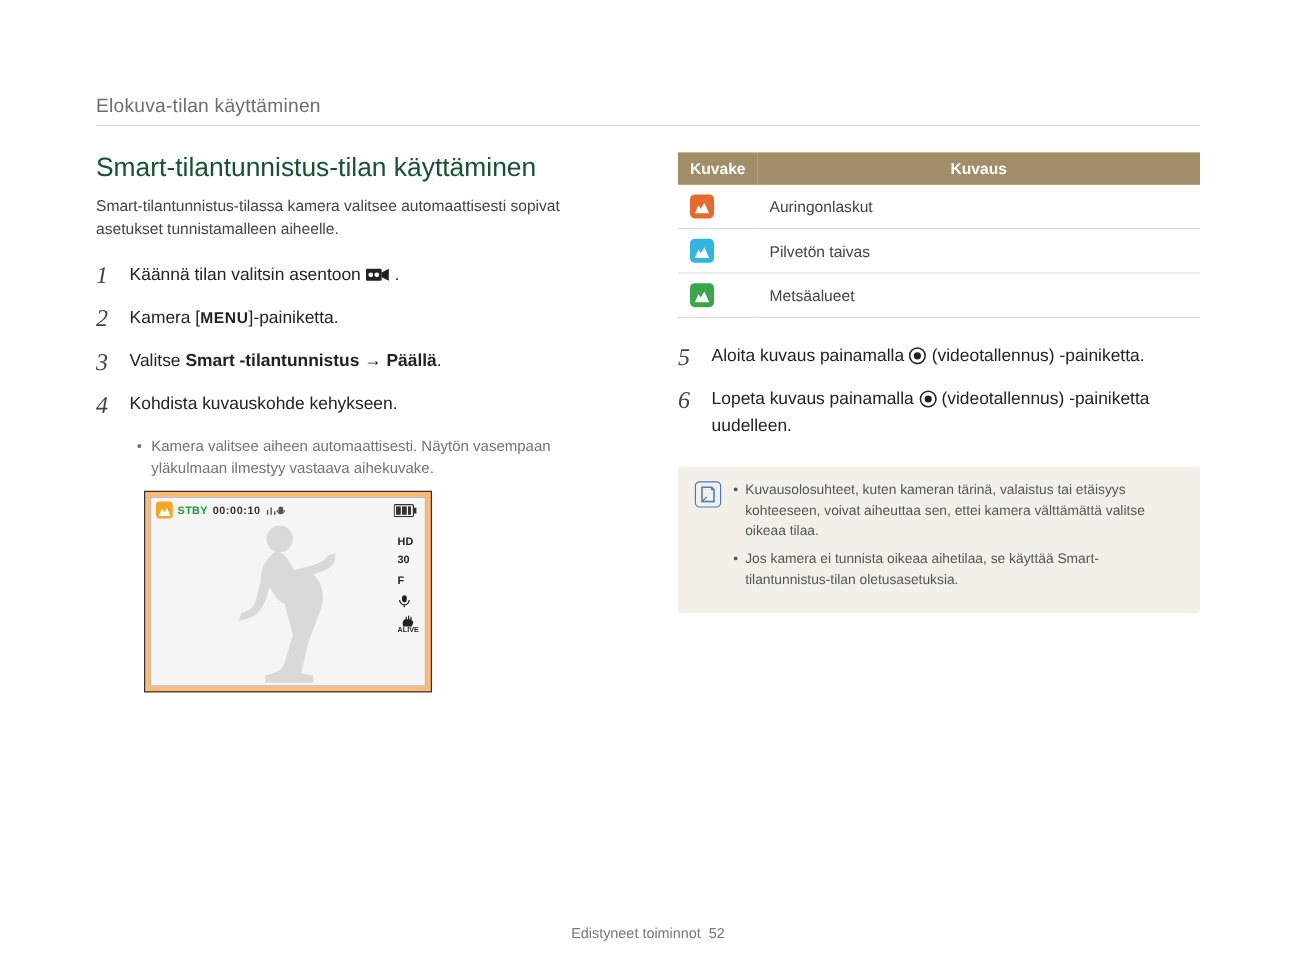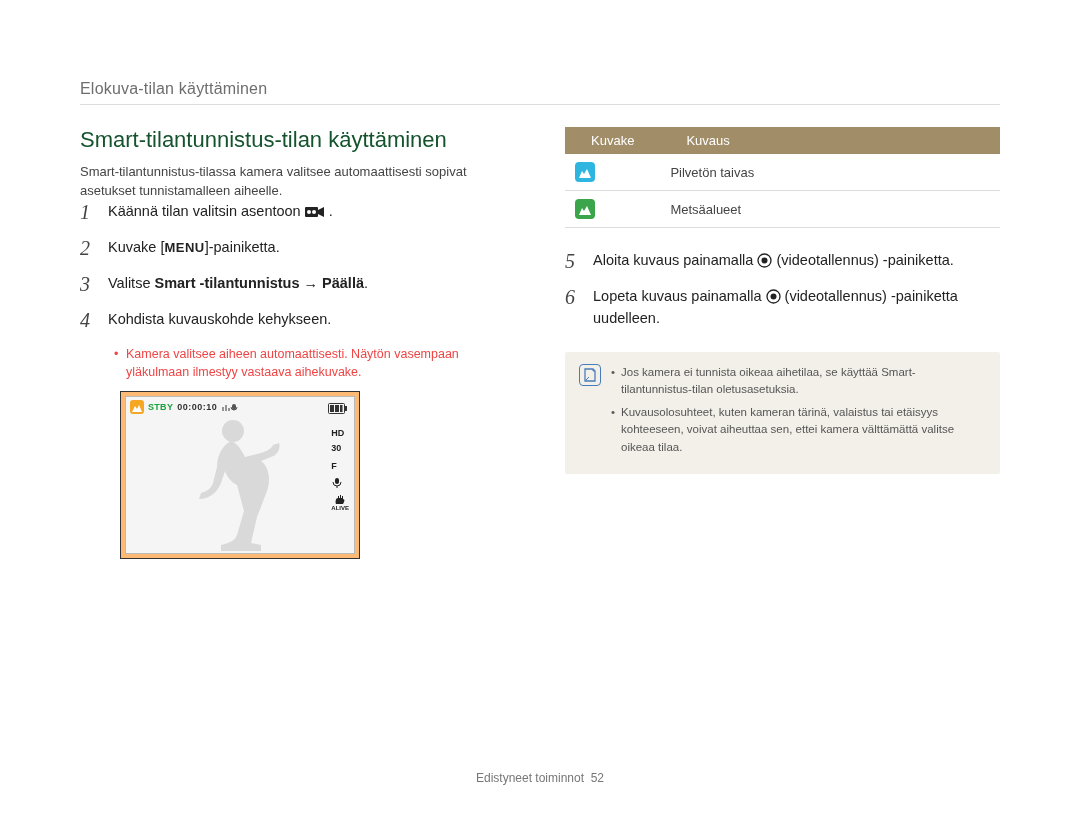--- a/index.html
+++ b/index.html
@@ -39,20 +39,21 @@
   .section-title {
     color: #14532d;
     font-size: 22px;
     font-weight: 400;
     margin-bottom: 10px;
   }
   .intro {
     font-size: 13px;
     color: #444;
     line-height: 1.45;
+    margin-bottom: 18px;
   }
   .step {
     display: flex;
     gap: 10px;
     margin-bottom: 14px;
     font-size: 14.5px;
     line-height: 1.5;
     color: #222;
   }
   .step .num {
@@ -62,21 +63,21 @@
     color: #444;
     width: 18px;
     flex-shrink: 0;
     line-height: 1.1;
   }
   .step .txt { flex: 1; }
   .step .bold { font-weight: 700; }
   .step svg, .step .inline-icon { vertical-align: -3px; }
   .sub-bullet {
     font-size: 12.5px;
-    color: #ef4444;
+    color: #737373;
     margin: 6px 0 10px 34px;
     line-height: 1.45;
     position: relative;
     padding-left: 12px;
   }
   .sub-bullet::before {
     content: "•";
     position: absolute;
     left: 0;
     top: 0;
@@ -132,23 +133,23 @@
   
   table.icons {
     width: 100%;
     border-collapse: collapse;
     font-size: 13px;
     margin-bottom: 22px;
   }
   table.icons thead th {
     background: #a18e68;
     color: #fff;
-    text-align: left;
-    font-weight: 400;
-    padding: 6px 26px;
+    text-align: center;
+    font-weight: 700;
+    padding: 6px 10px;
   }
   table.icons thead th:first-child { width: 62px; }
   table.icons tbody td {
     padding: 8px 10px;
     border-bottom: 1px solid #ddd;
     color: #444;
     vertical-align: middle;
   }
   .icon-cell {
     display: inline-flex;
@@ -216,21 +217,21 @@
               <circle cx="4" cy="7" r="2" fill="#fff"></circle>
               <circle cx="9" cy="7" r="2" fill="#fff"></circle>
             </svg>
           <span>.</span>
         </span>
       </div>
 
       <div class="step">
         <span class="num">2</span>
         <span class="txt">
-          <span>Kuvake [</span><span class="menu-label">MENU</span><span>]-painiketta.</span>
+          <span>Kamera [</span><span class="menu-label">MENU</span><span>]-painiketta.</span>
         </span>
       </div>
 
       <div class="step">
         <span class="num">3</span>
         <span class="txt">
           <span>Valitse </span><span class="bold">Smart -tilantunnistus → Päällä</span><span>.</span>
         </span>
       </div>
 
@@ -292,20 +293,28 @@
     <div class="col">
       <table class="icons">
         <thead>
           <tr>
             <th>Kuvake</th>
             <th>Kuvaus</th>
           </tr>
         </thead>
         <tbody id="icon-rows">
             <tr>
+              <td><span class="icon-cell" style="background:#e86a2b">
+                  <svg width="12" height="12" viewBox="0 0 12 12">
+                    <path d="M0 12 L3 5 L5 8 L8 3 L12 12 Z" fill="#fff"></path>
+                  </svg>
+                </span></td>
+              <td>Auringonlaskut</td>
+            </tr>
+            <tr>
               <td><span class="icon-cell" style="background:#2fb6e0">
                   <svg width="12" height="12" viewBox="0 0 12 12">
                     <path d="M0 12 L3 5 L5 8 L8 3 L12 12 Z" fill="#fff"></path>
                   </svg>
                 </span></td>
               <td>Pilvetön taivas</td>
             </tr>
             <tr>
               <td><span class="icon-cell" style="background:#3aa54a">
                   <svg width="12" height="12" viewBox="0 0 12 12">
@@ -342,22 +351,22 @@
       </div>
 
       <div class="note-box">
         <div class="note-icon">
           <svg width="14" height="14" viewBox="0 0 14 14">
               <path d="M2 1 L10 1 L12 3 L12 13 L2 13 Z" fill="none" stroke="#4a7db8" stroke-width="1.3"></path>
               <path d="M2 13 L6 9 M10 1 L10 3 L12 3" stroke="#4a7db8" fill="none"></path>
             </svg>
         </div>
         <ul>
+          <li>Kuvausolosuhteet, kuten kameran tärinä, valaistus tai etäisyys kohteeseen, voivat aiheuttaa sen, ettei kamera välttämättä valitse oikeaa tilaa.</li>
           <li>Jos kamera ei tunnista oikeaa aihetilaa, se käyttää Smart-tilantunnistus-tilan oletusasetuksia.</li>
-          <li>Kuvausolosuhteet, kuten kameran tärinä, valaistus tai etäisyys kohteeseen, voivat aiheuttaa sen, ettei kamera välttämättä valitse oikeaa tilaa.</li>
         </ul>
       </div>
     </div>
   </div>
 
   <div class="footer">
     <span>Edistyneet toiminnot</span>&nbsp;&nbsp;<span>52</span>
   </div>
 </div>
 

